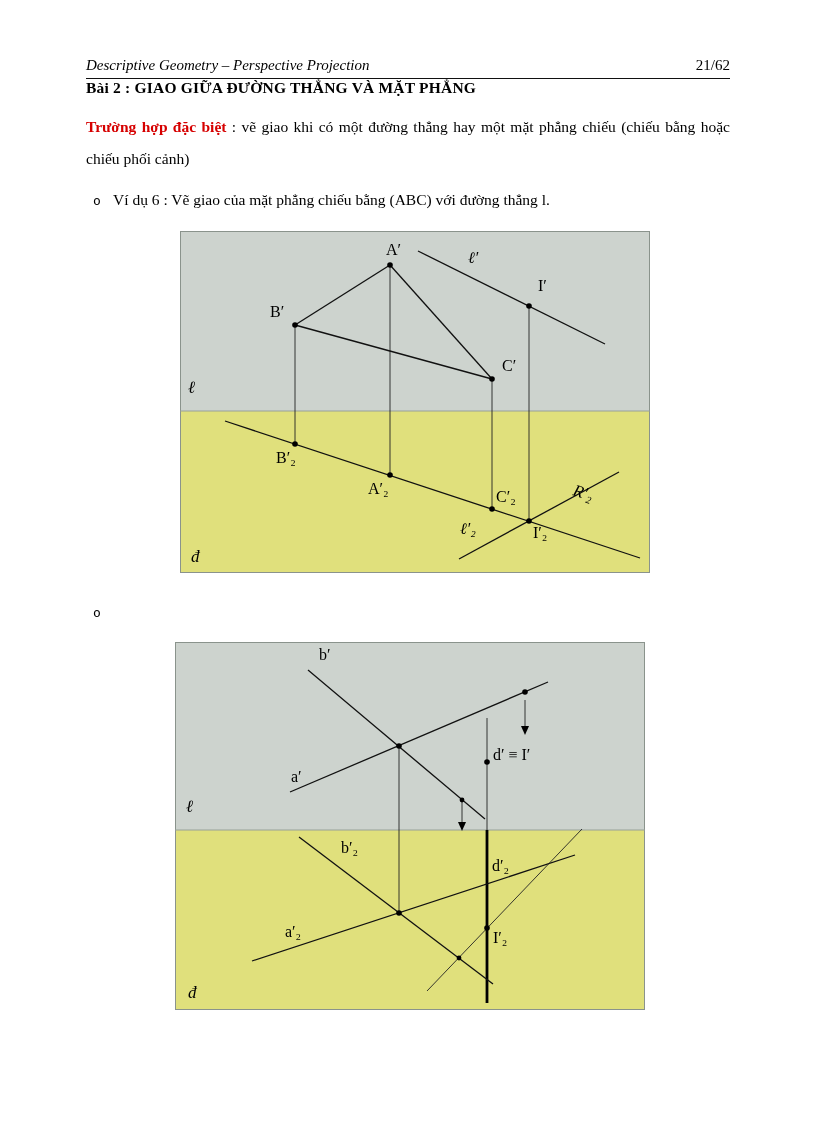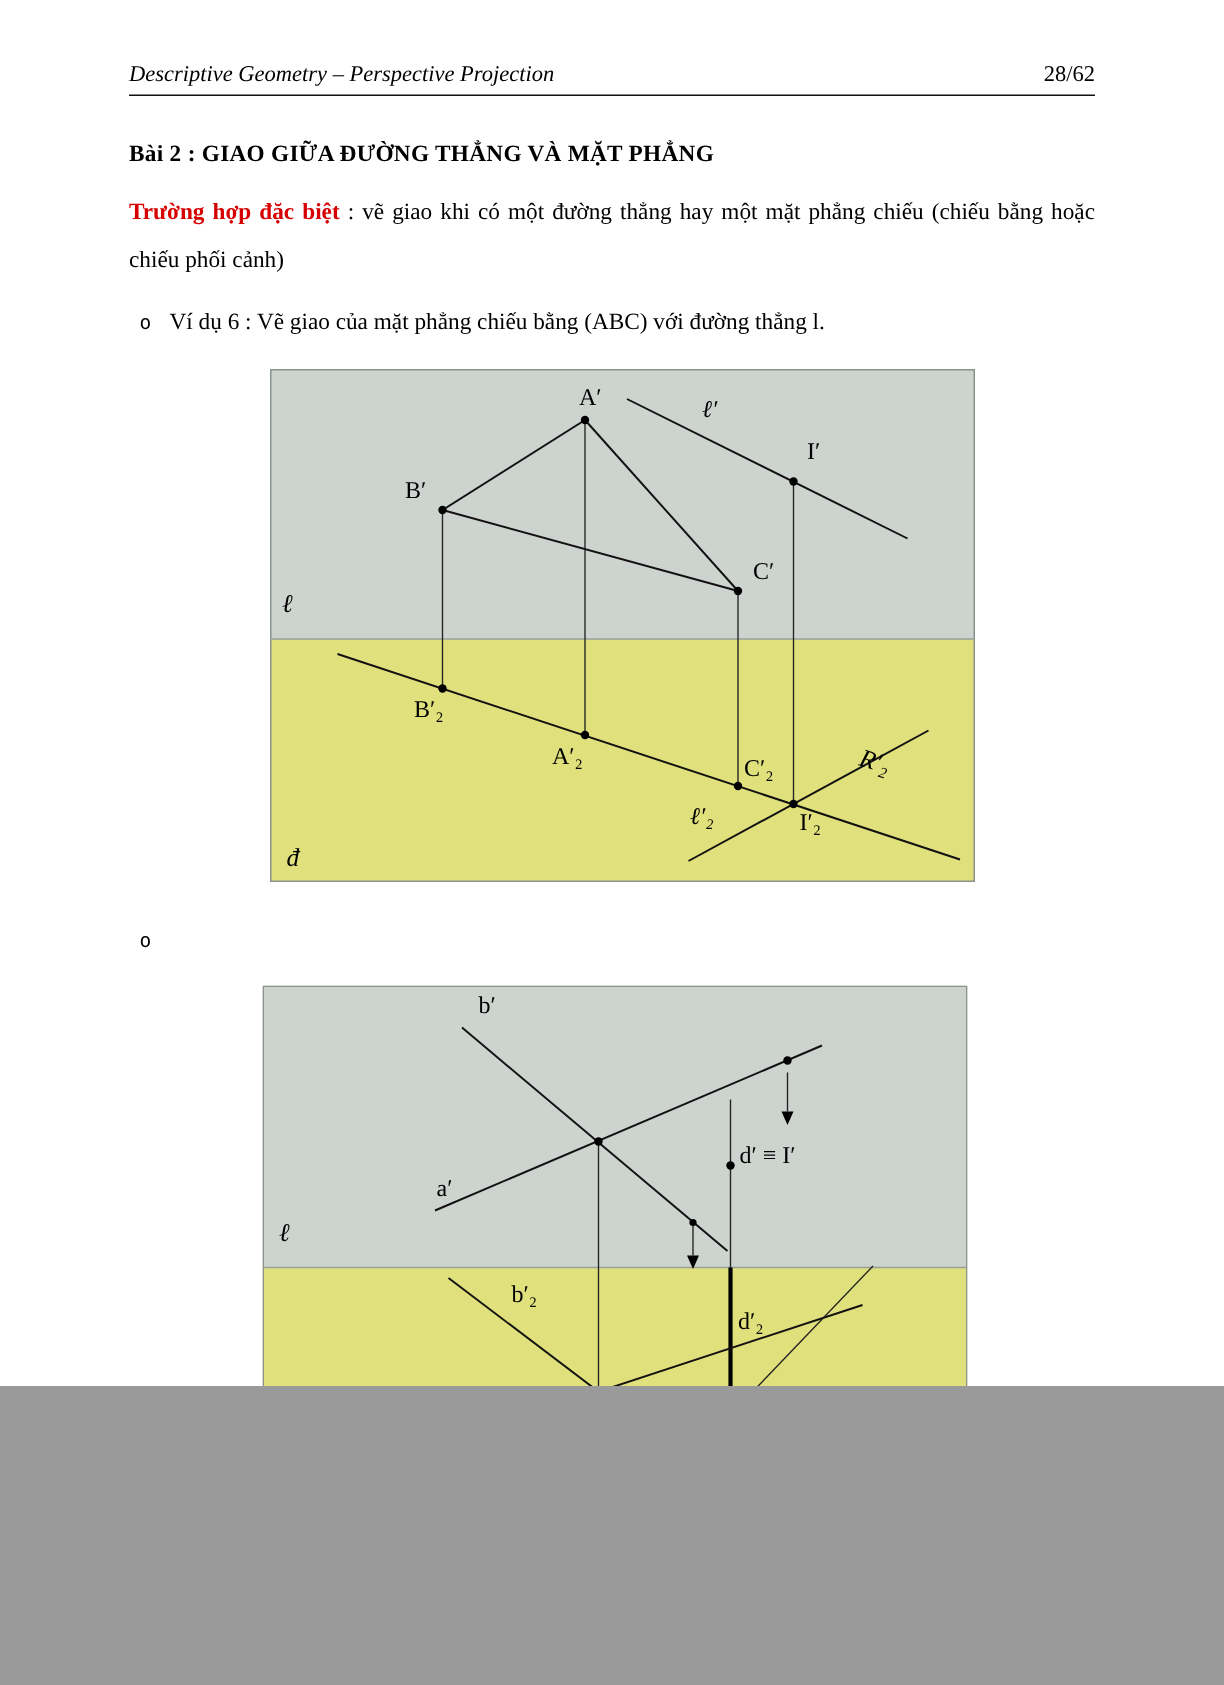--- a/index.html
+++ b/index.html
@@ -1,27 +1,27 @@
 <!DOCTYPE html>
 <html><head>
 <meta charset="utf-8">
 <style>
   * { box-sizing: border-box; }
   html,body { margin:0; padding:0; background:#9a9a9a; }
   .page {
-    width:816px; height:924px; margin:0 auto; background:#ffffff;
+    width:816px; height:1123px; margin:0 auto; background:#ffffff;
     font-family:"Liberation Serif","DejaVu Serif",serif; color:#000;
-    padding:42px 86px 0 86px; position:relative; overflow:hidden;
+    padding:57px 86px 0 86px; position:relative; overflow:hidden;
   }
   .header {
     display:flex; justify-content:space-between; align-items:flex-end;
     font-size:15px; border-bottom:1.6px solid #111; padding-bottom:4px;
   }
   .header-title { font-style:italic; }
-  .lesson-title { font-weight:bold; font-size:15.5px; margin-top:30px; letter-spacing:0.2px; }
+  .lesson-title { font-weight:bold; font-size:15.5px; letter-spacing:0.2px; }
   .special { margin-top:14px; font-size:15.5px; line-height:2.05; text-align:justify; }
   .special .red { color:#d60000; font-weight:bold; }
   .example { display:flex; margin-top:16px; font-size:15.5px; }
   .example .bullet {
     width:27px; padding-left:7px; flex:0 0 27px;
     font-family:"DejaVu Sans Mono","Liberation Mono",monospace; font-size:13px; padding-top:2px;
   }
   .figure { margin-top:22px; }
   .fig1 { margin-left:94px; width:470px; height:342px; }
   .fig2 { margin-left:89px; width:470px; height:368px; }
@@ -36,21 +36,21 @@
   .lbl-i{ font-style:italic; }
   .lbl-s{ font-size:17px; font-style:italic; }
 </style>
 </head>
 <body>
 
 <div class="page">
 
   <div class="header">
     <span class="header-title">Descriptive Geometry – Perspective Projection</span>
-    <span class="header-page">28/62</span>
+    <span class="header-page">21/62</span>
   </div>
 
   <div class="lesson-title">Bài 2 : GIAO GIỮA ĐƯỜNG THẲNG VÀ MẶT PHẲNG</div>
 
   <p class="special"><span class="red">Trường hợp đặc biệt</span><span> : vẽ giao khi có một đường thẳng hay một mặt phẳng chiếu (chiếu bằng hoặc chiếu phối cảnh)</span></p>
 
   <div class="example">
     <span class="bullet">o</span>
     <span>Ví dụ 6 : Vẽ giao của mặt phẳng chiếu bằng (ABC) với đường thẳng l.</span>
   </div>

